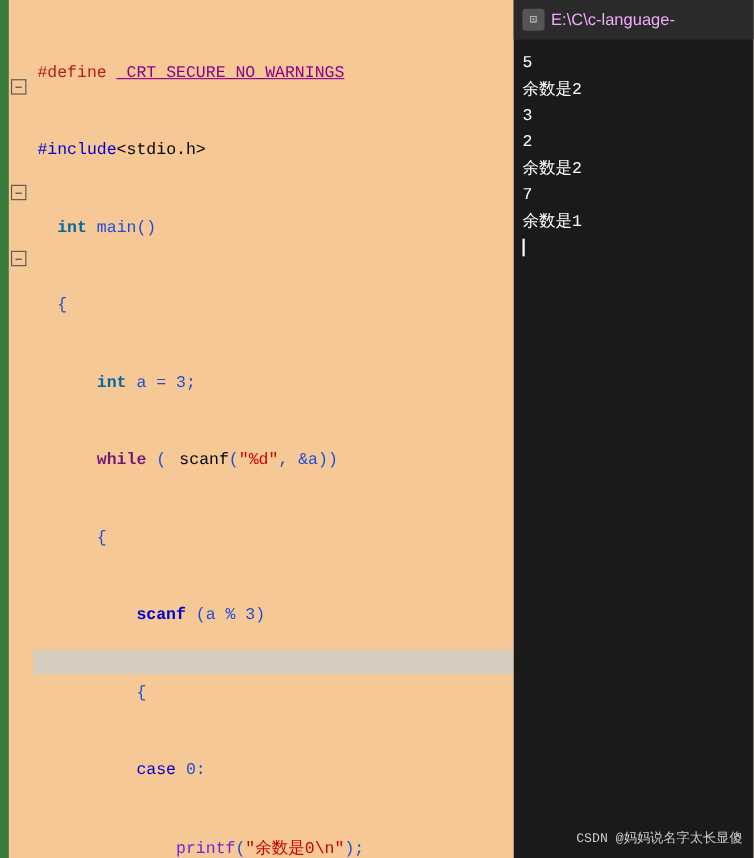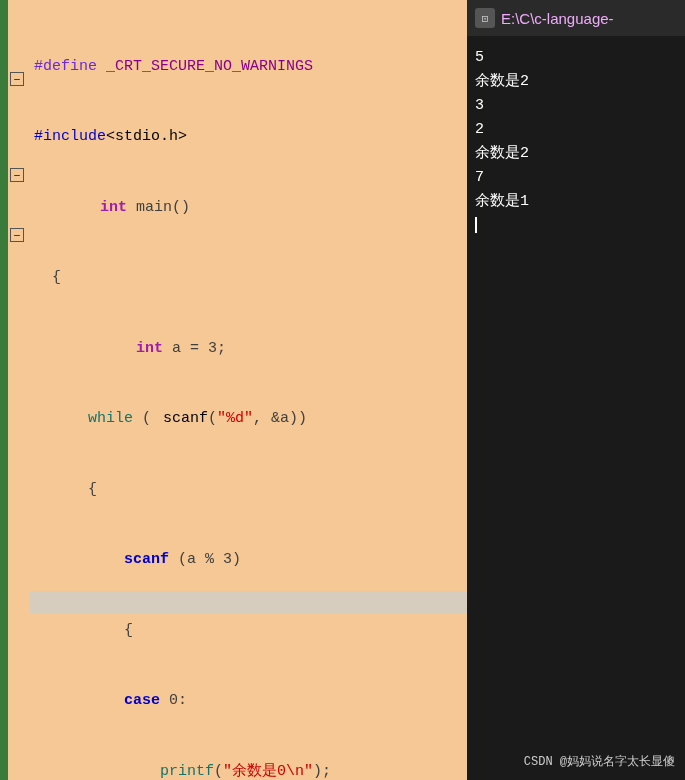--- a/index.html
+++ b/index.html
@@ -62,32 +62,32 @@
     
     .highlight-line {
       position: absolute;
       left: 30px;
       right: 0;
       height: 22px;
       background-color: rgba(180, 210, 240, 0.45);
     }
 
     
-    .kw-define { color: #6d28d9; }
-    .macro-val { color: #8b008b; }
+    .kw-define { color: #b91c1c; }
+    .macro-val { color: #8b008b; text-decoration: underline; }
     .kw-include { color: #0000cc; margin-top: 48px; }
     .include-file { color: #000000; }
-    .kw-int { color: #a21caf; font-weight: bold; margin-left: 48px; }
-    .kw-while { color: #0f766e; font-weight: normal; }
+    .kw-int { color: #0369a1; font-weight: bold; }
+    .kw-while { color: #701a75; font-weight: bold; }
     .kw-scanf { color: #000000; margin-left: 12px; }
     .kw-switch { color: #0000cc; font-weight: bold; }
-    .kw-case { color: #0000cc; font-weight: bold; }
-    .kw-printf { color: #0f766e; }
+    .kw-case { color: #0000cc; font-weight: normal; }
+    .kw-printf { color: #6d28d9; }
     .str { color: #cc0000; }
-    .plain { color: #404040; }
+    .plain { color: #1d4ed8; }
 
     
     #terminal-panel {
       width: 218px;
       height: 780px;
       background-color: #1a1a1a;
       display: flex;
       flex-direction: column;
     }
 

